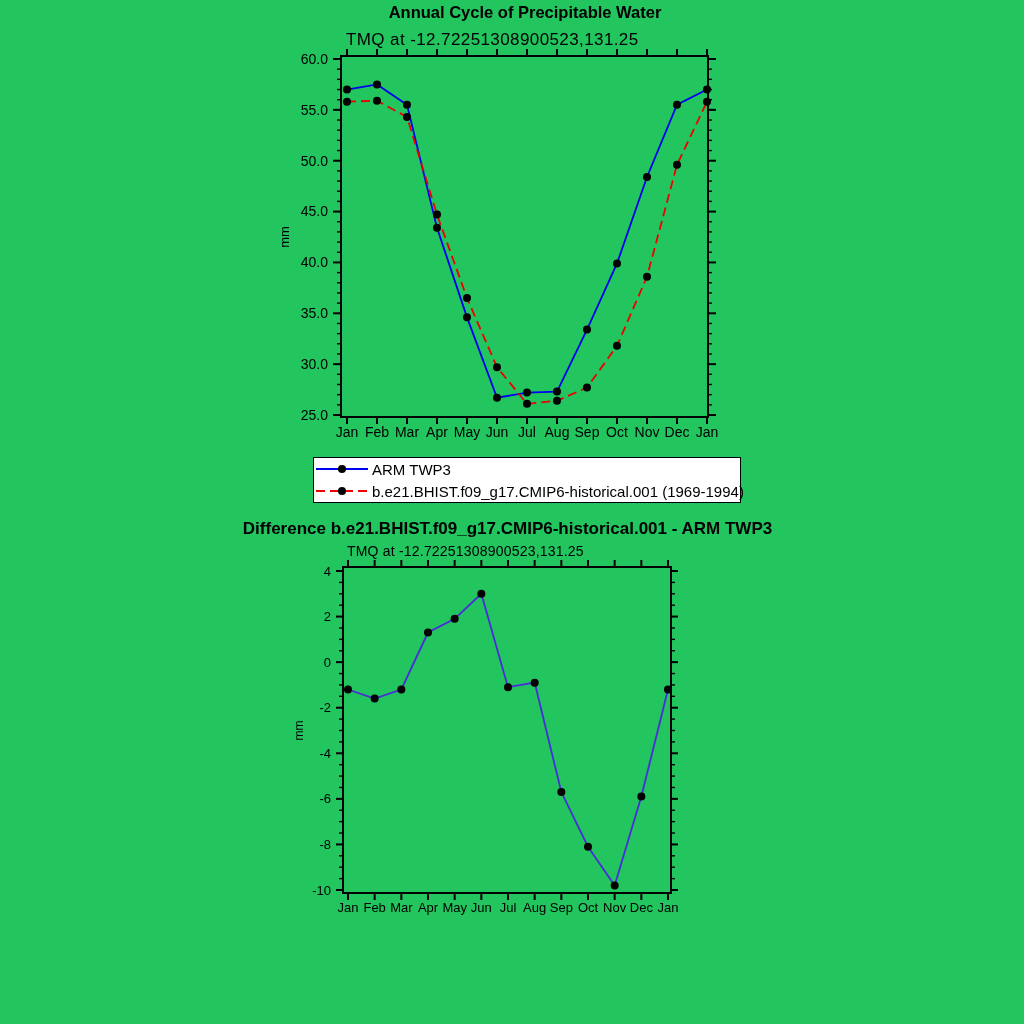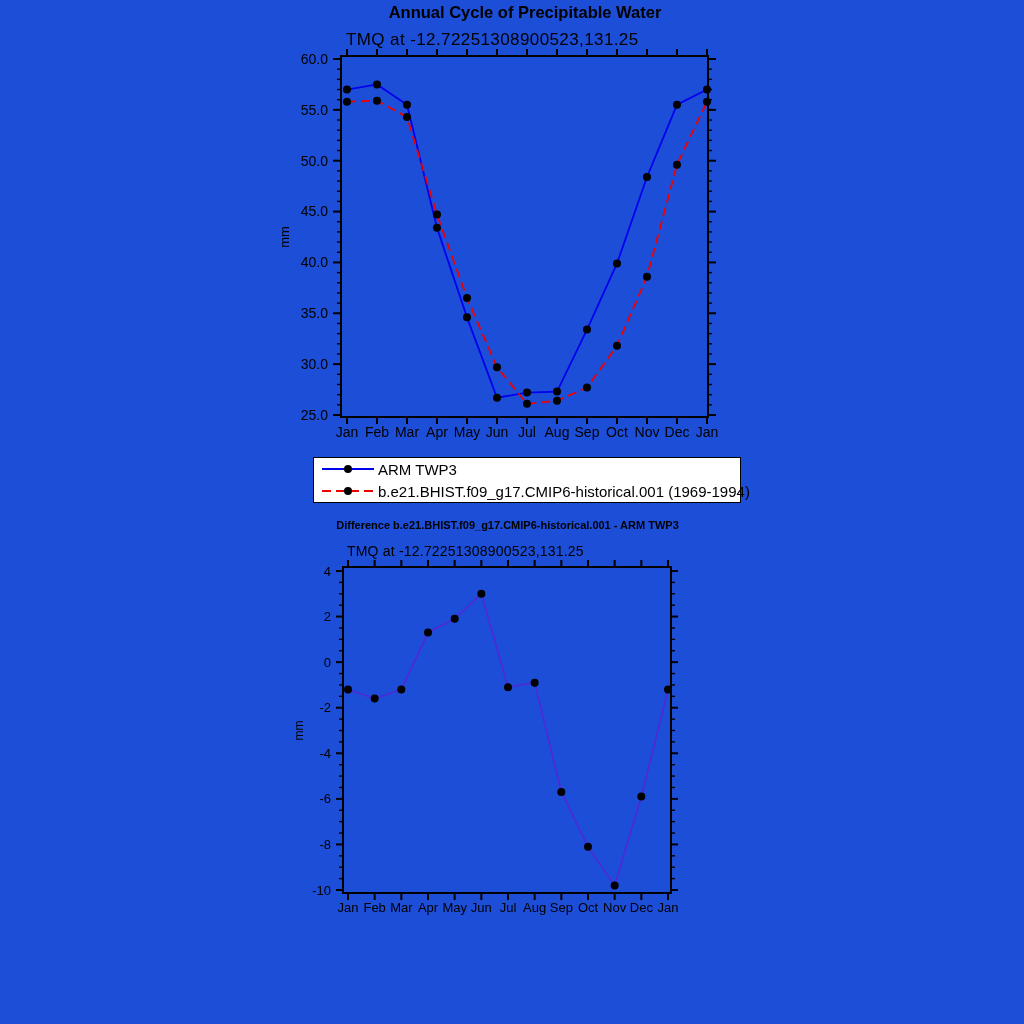--- a/index.html
+++ b/index.html
@@ -1,27 +1,27 @@
 <!DOCTYPE html>
 <html><head>
 <meta charset="utf-8">
 <style>
   html,body{margin:0;padding:0;background:#fff;}
   body{width:1024px;height:1024px;font-family:"Liberation Sans","DejaVu Sans",sans-serif;color:#000;}
-  #stage{position:relative;width:1024px;height:1024px;background:#1d4ed8;overflow:hidden;}
+  #stage{position:relative;width:1024px;height:1024px;background:#22c55e;overflow:hidden;}
   .abs{position:absolute;}
   .chart-title{font-weight:bold;font-size:16.5px;text-align:center;white-space:nowrap;}
   .chart-subtitle{font-size:17px;letter-spacing:0.4px;white-space:nowrap;}
-  .chart-title.small{font-size:11px;}
+  .chart-title.small{font-size:17px;}
   .chart-subtitle.small{font-size:14px;letter-spacing:0.2px;}
   #legend-box{
     left:313px;top:457px;width:428px;height:46px;
     border:1.6px solid #000;box-sizing:border-box;
     display:flex;flex-direction:column;justify-content:center;gap:1px;
-    padding-left:6px;background:#fff;
+    background:#fff;
   }
   .legend-row{display:flex;align-items:center;height:21px;}
   .legend-row svg{flex:0 0 auto;}
   .legend-label{font-size:15px;white-space:nowrap;margin-left:2px;}
   svg text{font-family:"Liberation Sans","DejaVu Sans",sans-serif;fill:#000;}
 </style>
 </head>
 <body>
 
 <div id="stage">

